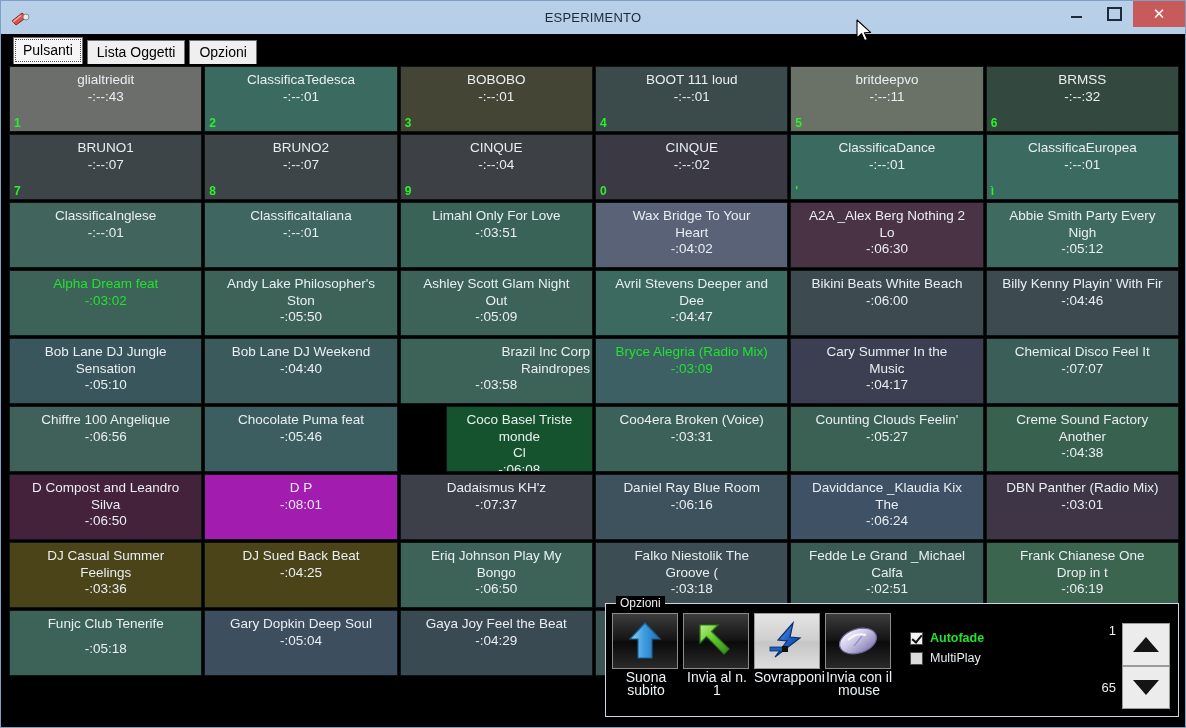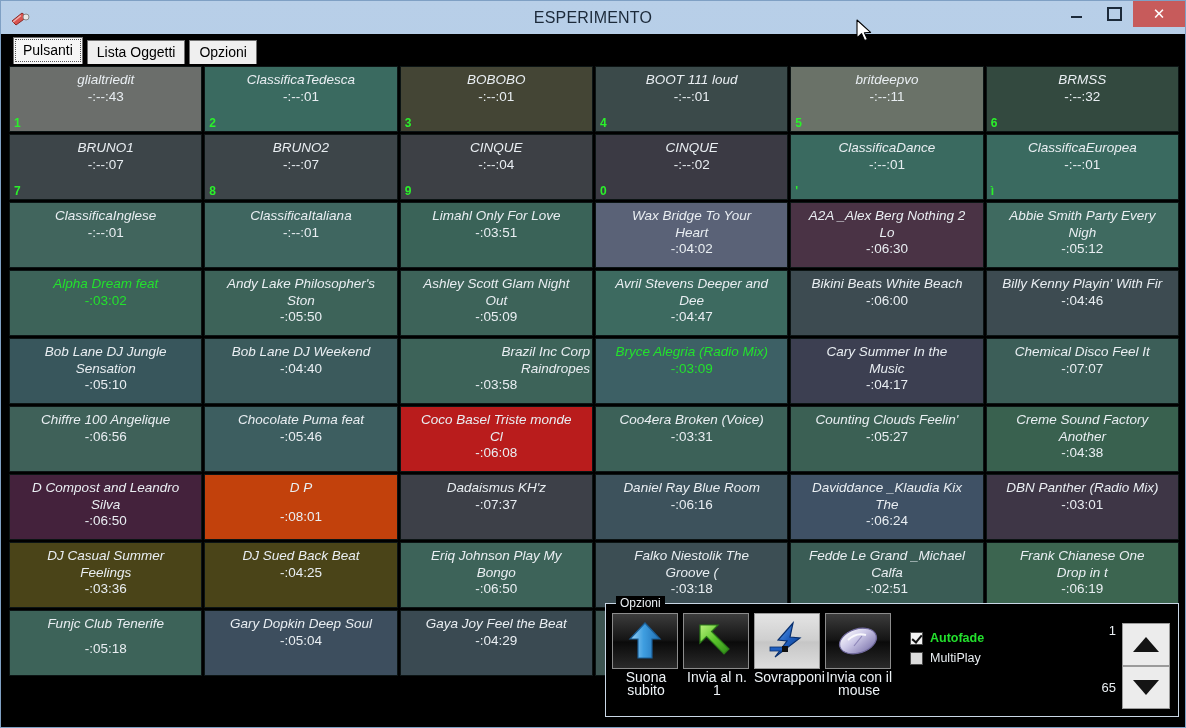--- a/index.html
+++ b/index.html
@@ -33,21 +33,21 @@
   .app-icon {
     width: 22px; height: 22px;
     margin-left: 8px; margin-top: 2px;
     position: relative;
   }
   .app-icon svg { display:block; }
   .title-text {
     position: absolute;
     left: 0; right: 0;
     text-align: center;
-    font-size: 16px;
+    font-size: 13px;
     color: #1c2a3a;
     letter-spacing: .2px;
     pointer-events: none;
   }
   .win-buttons {
     position: absolute;
     right: 0; top: 0;
     display: flex;
     height: 26px;
   }
@@ -132,21 +132,20 @@
     font-size: 13.5px;
     line-height: 16.5px;
     text-align: center;
   }
   .cell .ttl {
     display: block;
     width: 100%;
     padding: 0 2px;
     box-sizing: border-box;
     white-space: pre-line;
-    font-style: italic;
   }
   .cell .tm { display:block; }
   .cell.green-text { color: #23e12d; }
   .badge {
     position: absolute;
     left: 4px; bottom: 1px;
     color: #2bf02b;
     font-size: 12px;
     font-weight: bold;
     line-height: 13px;
@@ -450,21 +449,21 @@
           <span class="tm">-:07:07</span>
         </div>
         <div class="cell" style="background: rgb(63, 97, 89);">
           <span class="ttl">Chiffre 100   Angelique</span>
           <span class="tm">-:06:56</span>
         </div>
         <div class="cell" style="background: rgb(61, 94, 96);">
           <span class="ttl">Chocolate Puma feat</span>
           <span class="tm">-:05:46</span>
         </div>
-        <div class="cell" style="background: #b91c1c;">
+        <div class="cell" style="background: #14532d; margin-left: 46px;">
           <span class="ttl">Coco Basel   Triste monde
 Cl</span>
           <span class="tm">-:06:08</span>
         </div>
         <div class="cell" style="background: rgb(60, 97, 88);">
           <span class="ttl">Coo4era   Broken (Voice)</span>
           <span class="tm">-:03:31</span>
         </div>
         <div class="cell" style="background: rgb(59, 96, 84);">
           <span class="ttl">Counting Clouds   Feelin'</span>
@@ -473,21 +472,21 @@
         <div class="cell" style="background: rgb(57, 97, 79);">
           <span class="ttl">Creme Sound Factory
 Another</span>
           <span class="tm">-:04:38</span>
         </div>
         <div class="cell" style="background: rgb(68, 34, 60);">
           <span class="ttl">D Compost and Leandro
 Silva</span>
           <span class="tm">-:06:50</span>
         </div>
-        <div class="cell" style="background: #c2410c; gap: 12px;">
+        <div class="cell" style="background: #a21caf;">
           <span class="ttl">D P</span>
           <span class="tm">-:08:01</span>
         </div>
         <div class="cell" style="background: rgb(61, 64, 72);">
           <span class="ttl">Dadaismus   KH'z</span>
           <span class="tm">-:07:37</span>
         </div>
         <div class="cell" style="background: rgb(61, 82, 92);">
           <span class="ttl">Daniel Ray   Blue Room</span>
           <span class="tm">-:06:16</span>

